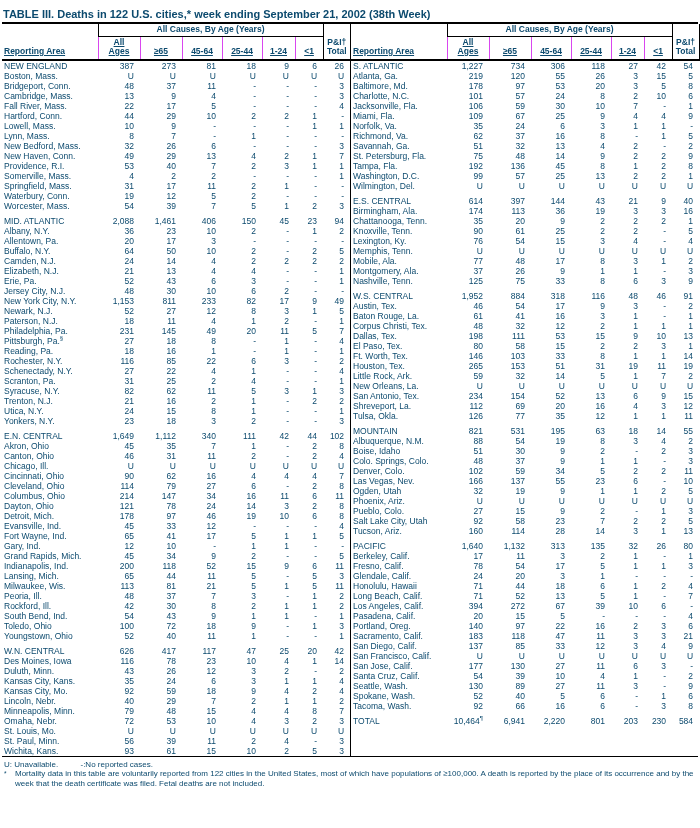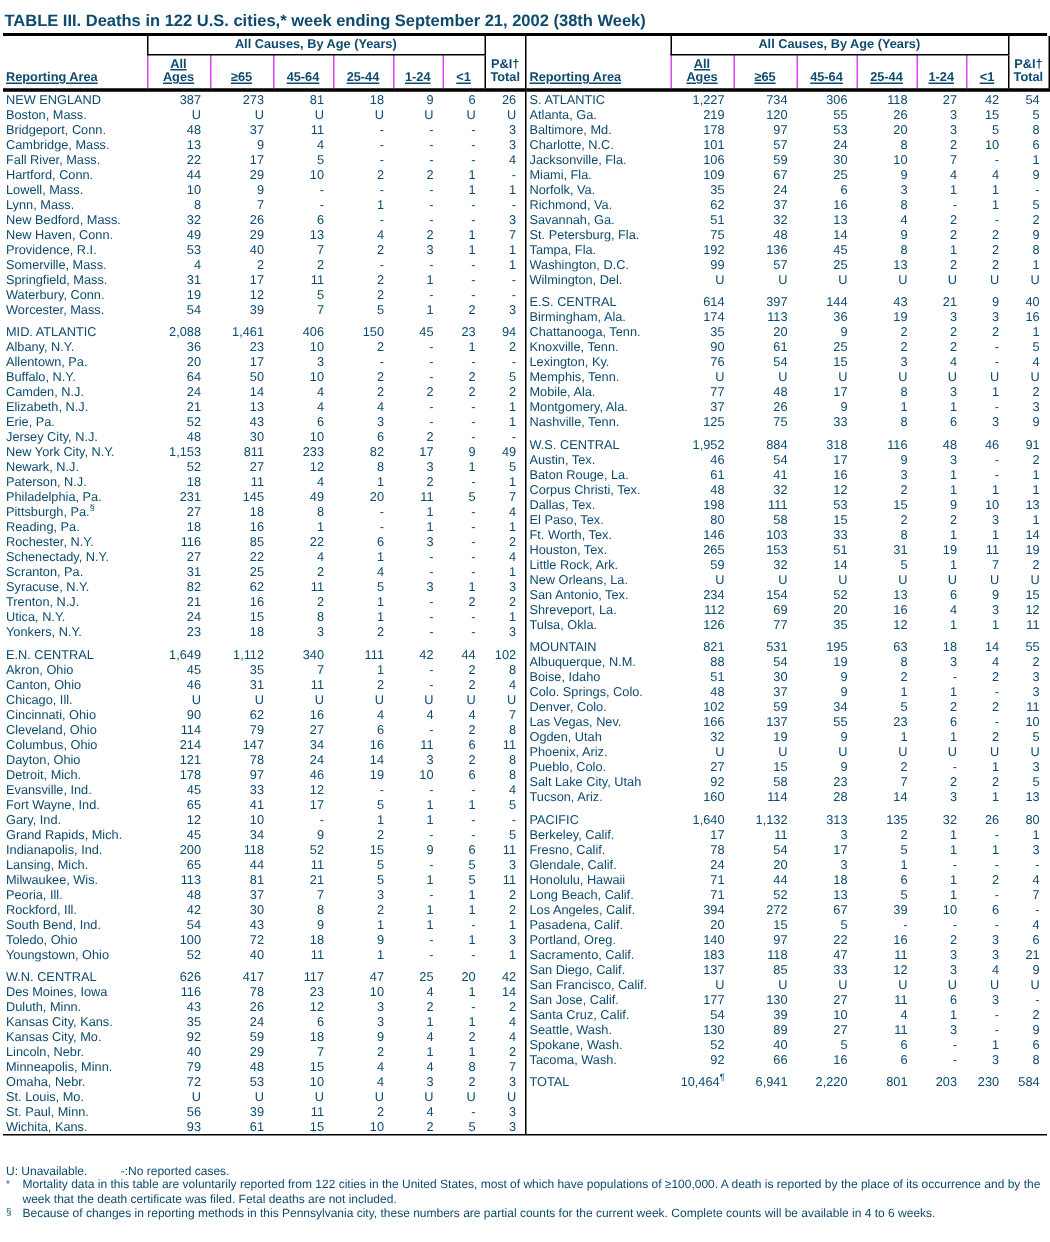--- a/index.html
+++ b/index.html
@@ -18,21 +18,21 @@
   th.area-h{text-align:left;padding-left:2px;border-bottom:2px solid #000;text-decoration:underline;}
   th.group-h{border-bottom:1px solid #000;border-left:1px solid #000;padding-bottom:1px;}
   th.pi-h{border-bottom:2px solid #000;border-left:1px solid #000;margin-top:28px;}
   .half.right th.pi-h{border-right:1px solid #000;}
   tr.cols th{border-bottom:2px solid #000;border-left:1px solid #d946ef;text-decoration:underline;}
   td{font-size:8.5px;line-height:10px;padding:0;white-space:nowrap;overflow:hidden;}
   td.area{text-align:left;padding-left:2px;}
   td.num{text-align:right;padding-right:6px;}
   tr.gap td{padding-top:5px;}
   sup{font-size:6px;vertical-align:super;line-height:0;}
-  .footnotes{padding:19px 2px 0 1px;font-size:8px;line-height:9.6px;}
+  .footnotes{padding:3px 2px 0 1px;font-size:8px;line-height:9.6px;}
   .fn{position:relative;padding-left:12px;white-space:pre-wrap;}
   .fn.no-marker{padding-left:1px;}
   .fn .fn-marker{position:absolute;left:1px;top:0;font-size:6.5px;}
 </style>
 </head>
 <body>
 
 <div class="page">
 
   <div class="title">TABLE III. Deaths in 122 U.S. cities,* week ending September 21, 2002 (38th Week)</div>
@@ -1425,16 +1425,15 @@
             </tr>
           </tbody>
       </table>
     </div>
 
   </div>
 
   <div class="footnotes">
       <div class="fn no-marker"><span class="fn-text">U: Unavailable.          -:No reported cases.</span></div>
       <div class="fn"><span class="fn-marker">*</span><span class="fn-text">Mortality data in this table are voluntarily reported from 122 cities in the United States, most of which have populations of ≥100,000. A death is reported by the place of its occurrence and by the week that the death certificate was filed. Fetal deaths are not included.</span></div>
-      <div class="fn"><span class="fn-marker">§</span><span class="fn-text">Because of changes in reporting methods in this Pennsylvania city, these numbers are partial counts for the current week. Complete counts will be available in 4 to 6 weeks.</span></div>
     </div>
 
 </div>
 
 </body></html>

